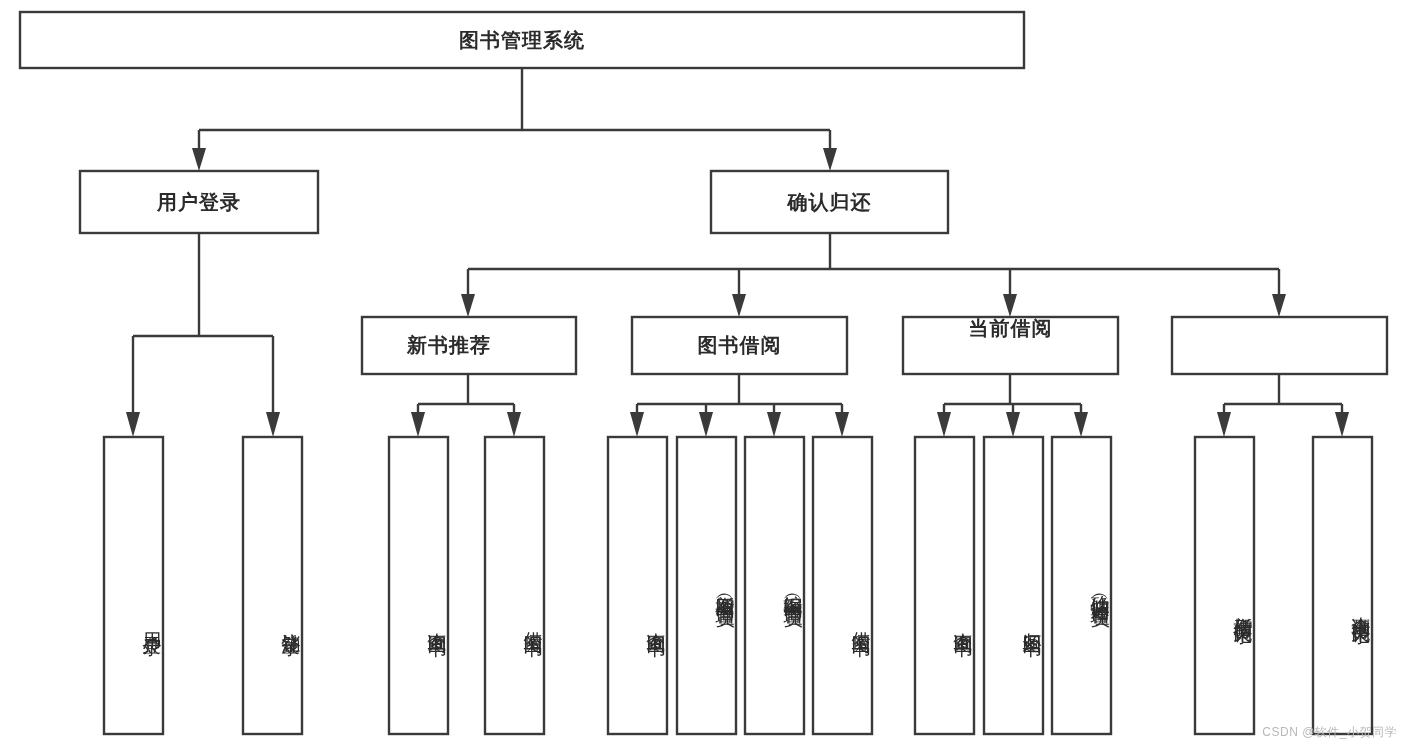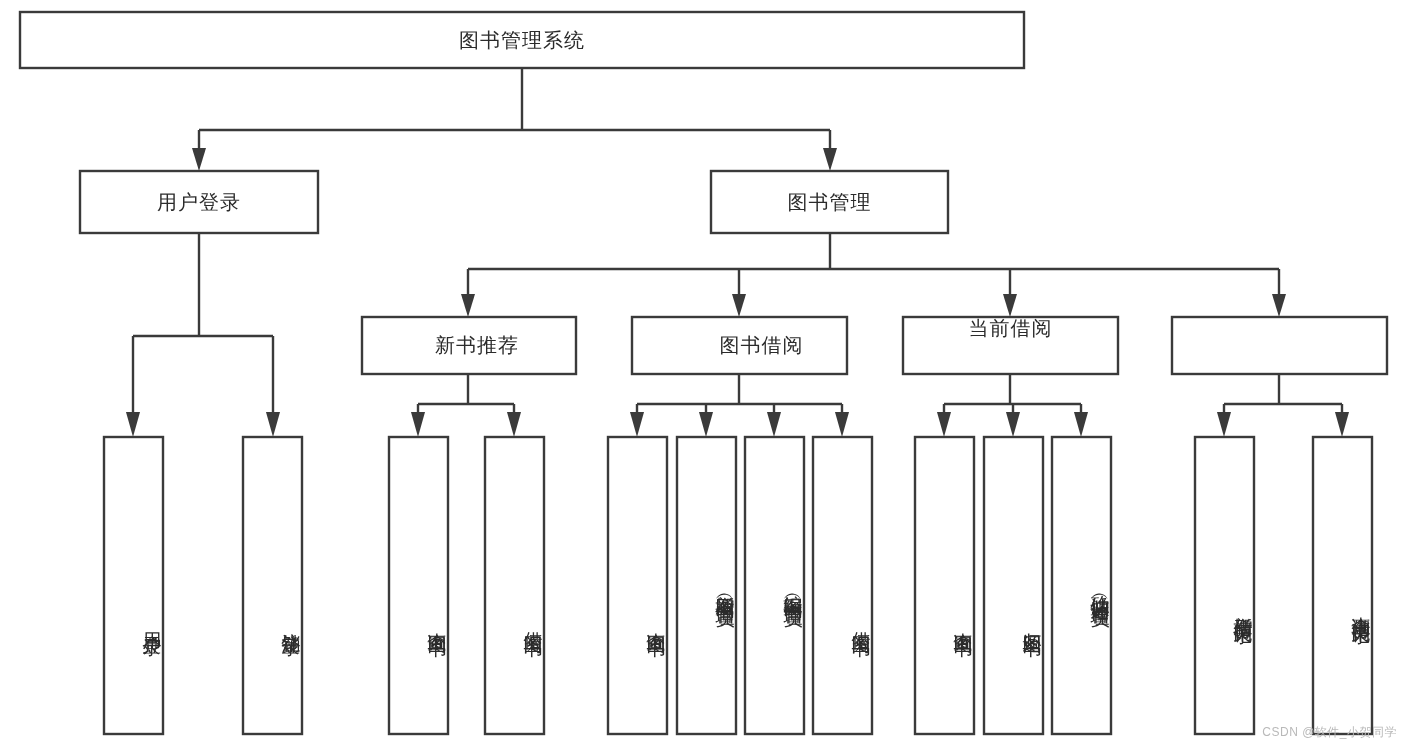--- a/index.html
+++ b/index.html
@@ -5,21 +5,21 @@
   html,body{margin:0;padding:0;background:#ffffff;}
   body{width:1405px;height:747px;overflow:hidden;
        font-family:"Liberation Sans","DejaVu Sans",sans-serif;}
   #stage{position:relative;width:1405px;height:747px;background:#fff;}
   svg.canvas{position:absolute;left:0;top:0;width:1405px;height:747px;}
   .nodebox{fill:#ffffff;stroke:#3a3a3a;stroke-width:2.4;}
   .edge{stroke:#3a3a3a;stroke-width:2.4;fill:none;stroke-linecap:butt;}
   .arrowhead{fill:#3a3a3a;stroke:none;}
   .hlabel{position:absolute;display:flex;align-items:center;justify-content:center;
           color:#2b2b2b;font-size:20px;letter-spacing:1px;white-space:nowrap;
-          pointer-events:none;}
+          pointer-events:none;font-weight:bold;}
   .vlabel{position:absolute;display:flex;align-items:flex-start;justify-content:center;
           color:#2b2b2b;font-size:19px;line-height:1.18;
           writing-mode:vertical-rl;text-orientation:upright;
           letter-spacing:2px;pointer-events:none;}
   .watermark{position:absolute;right:8px;bottom:6px;color:#b9b9b9;font-size:12px;
              letter-spacing:0.5px;white-space:nowrap;}
 </style>
 </head>
 <body>
 
@@ -111,24 +111,24 @@
     <path class="edge" d="M1224,404 L1342,404"></path>
     <path class="edge" d="M1224,404 L1224,416"></path>
     <path class="edge" d="M1342,404 L1342,416"></path>
     <polygon class="arrowhead" points="1217,412 1231,412 1224,437"></polygon>
     <polygon class="arrowhead" points="1335,412 1349,412 1342,437"></polygon>
   </svg>
 
   <div class="hlabel" style="left:20px;top:12px;width:1004px;height:56px;">图书管理系统</div>
 
   <div class="hlabel" style="left:80px;top:171px;width:238px;height:62px;">用户登录</div>
-  <div class="hlabel" style="left:711px;top:171px;width:237px;height:62px;">图书管理</div>
+  <div class="hlabel" style="left:711px;top:171px;width:237px;height:62px;">确认归还</div>
 
-  <div class="hlabel" style="left:370px;top:317px;width:214px;height:57px;">新书推荐</div>
-  <div class="hlabel" style="left:632px;top:317px;width:215px;height:57px;padding-left:22px;">图书借阅</div>
+  <div class="hlabel" style="left:342px;top:317px;width:214px;height:57px;">新书推荐</div>
+  <div class="hlabel" style="left:632px;top:317px;width:215px;height:57px;">图书借阅</div>
   <div class="hlabel" style="left:903px;top:300px;width:215px;height:57px;">当前借阅</div>
 
   <div class="vlabel" style="left:104px;top:516px;width:59px;height:210px;">用户登录</div>
   <div class="vlabel" style="left:243px;top:516px;width:59px;height:210px;">注销登录</div>
 
   <div class="vlabel" style="left:389px;top:516px;width:59px;height:210px;">查询图书</div>
   <div class="vlabel" style="left:485px;top:516px;width:59px;height:210px;">借阅图书</div>
 
   <div class="vlabel" style="left:608px;top:516px;width:59px;height:210px;">查询图书</div>
   <div class="vlabel" style="left:677px;top:446px;width:59px;height:285px;">新增图书（管理员）</div>

